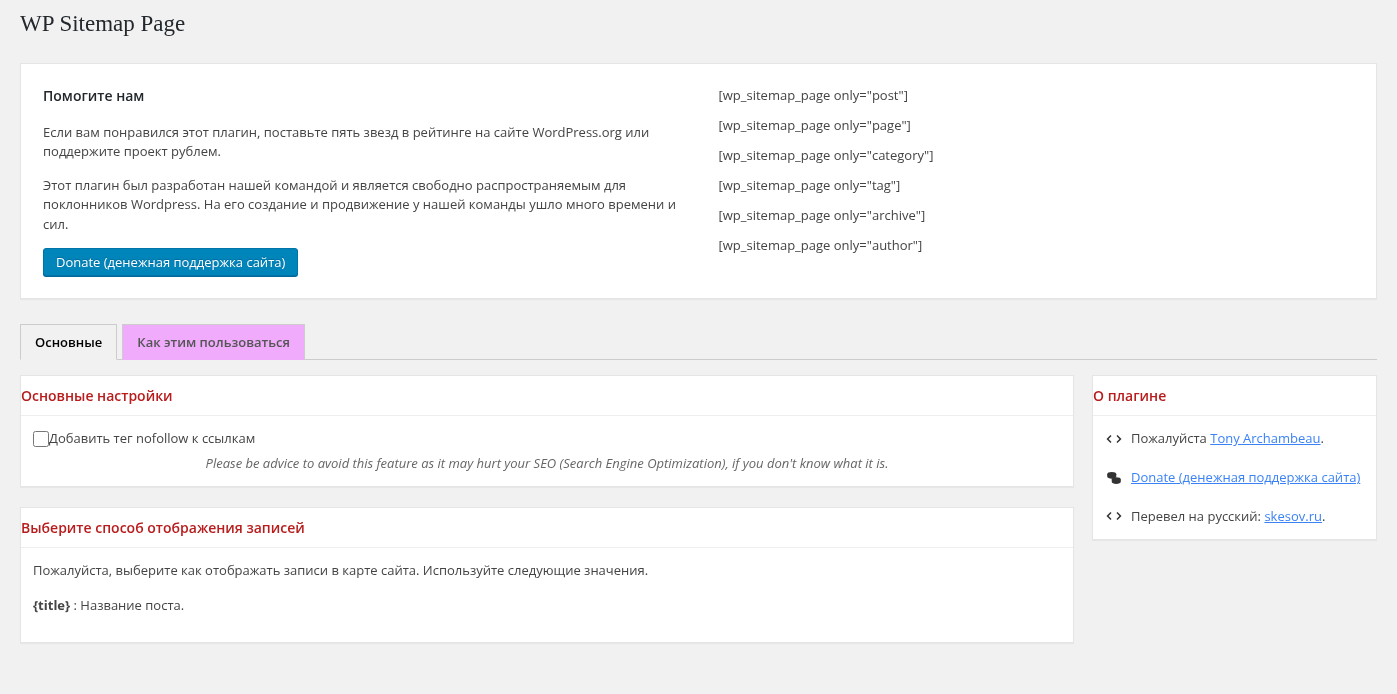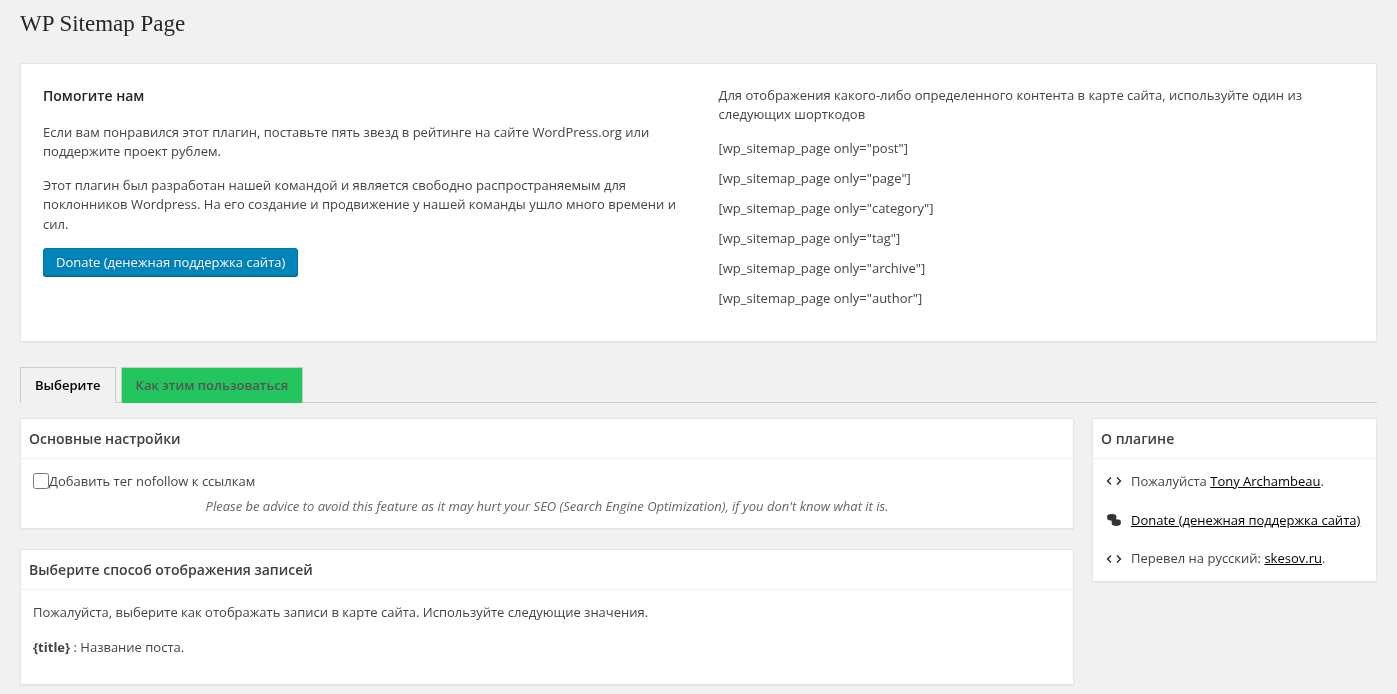--- a/index.html
+++ b/index.html
@@ -59,21 +59,21 @@
     text-shadow: 0 -1px 1px #006799;
   }
   .tabs {
     margin-top: 25px;
     border-bottom: 1px solid #ccc;
     display: flex;
   }
   .tab {
     border: 1px solid #ccc;
     border-bottom: none;
-    background: #22c55e;
+    background: #f0abfc;
     color: #555;
     font-size: 13px;
     padding: 8px 14px;
     margin-right: 5px;
     margin-bottom: -1px;
     cursor: pointer;
     font-weight: 600;
   }
   .tab.active {
     background: #f1f1f1;
@@ -89,24 +89,24 @@
   .main-left { flex: 1; }
   .main-right { width: 285px; }
   .panel {
     background: #fff;
     border: 1px solid #e5e5e5;
     box-shadow: 0 1px 1px rgba(0,0,0,.04);
     margin-bottom: 20px;
   }
   .panel-header {
     border-bottom: 1px solid #eee;
-    padding: 10px 8px;
+    padding: 10px 0;
     font-size: 14px;
     font-weight: 600;
-    color: #404040;
+    color: #b91c1c;
   }
   .panel-body {
     padding: 12px;
     font-size: 13px;
     line-height: 1.6;
   }
   .panel-body p { margin-bottom: 14px; }
   .checkbox-row {
     display: flex;
     align-items: center;
@@ -132,48 +132,47 @@
     width: 18px;
     height: 18px;
     color: #333;
     flex-shrink: 0;
     display:flex;
     align-items:center;
     justify-content:center;
     font-weight:bold;
     font-size:14px;
   }
-  a.link { color: #000000; text-decoration: underline; }
+  a.link { color: #3b82f6; text-decoration: underline; }
   .token { font-size: 13px; }
 </style>
 </head>
 <body>
 
 <h1 class="page-title">WP Sitemap Page</h1>
 
 <div class="top-box">
   <div class="top-col">
     <h3>Помогите нам</h3>
     <p>Если вам понравился этот плагин, поставьте пять звезд в рейтинге на сайте WordPress.org или поддержите проект рублем.</p>
     <p>Этот плагин был разработан нашей командой и является свободно распространяемым для поклонников Wordpress. На его создание и продвижение у нашей команды ушло много времени и сил.</p>
     <a href="#" class="btn-primary">Donate (денежная поддержка сайта)</a>
   </div>
   <div class="top-col">
-    <p>Для отображения какого-либо определенного контента в карте сайта, используйте один из следующих шорткодов</p>
     <div class="shortcode-line">[wp_sitemap_page only="post"]</div>
     <div class="shortcode-line">[wp_sitemap_page only="page"]</div>
     <div class="shortcode-line">[wp_sitemap_page only="category"]</div>
     <div class="shortcode-line">[wp_sitemap_page only="tag"]</div>
     <div class="shortcode-line">[wp_sitemap_page only="archive"]</div>
     <div class="shortcode-line">[wp_sitemap_page only="author"]</div>
   </div>
 </div>
 
 <div class="tabs">
-  <div class="tab active">Выберите</div>
+  <div class="tab active">Основные</div>
   <div class="tab">Как этим пользоваться</div>
 </div>
 
 <div class="main-area">
   <div class="main-left">
 
     <div class="panel">
       <div class="panel-header">Основные настройки</div>
       <div class="panel-body">
         <div class="checkbox-row">

